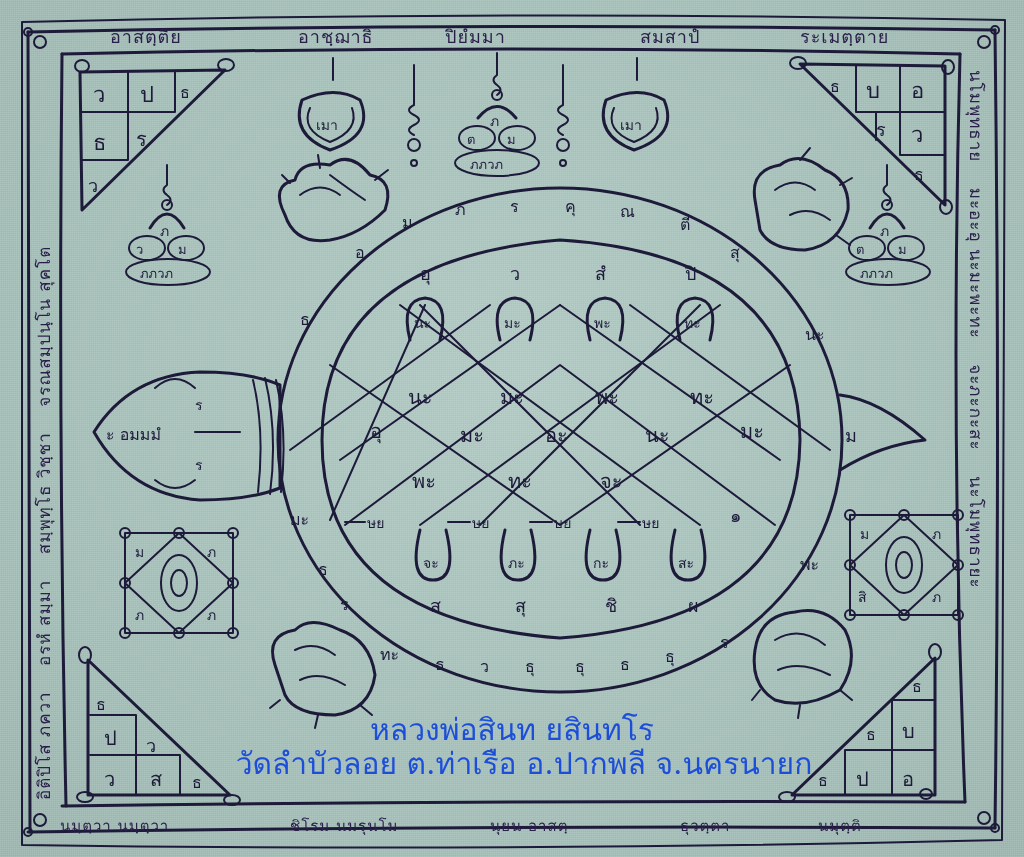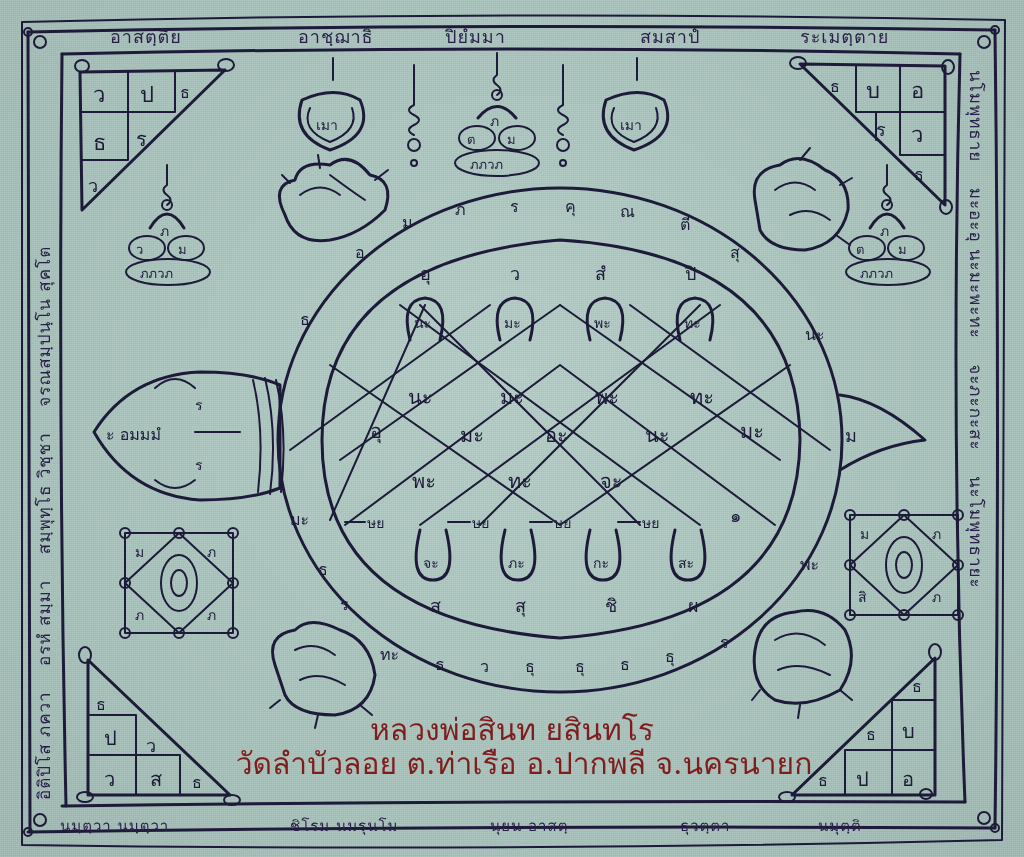--- a/index.html
+++ b/index.html
@@ -9,21 +9,21 @@
     background:
       repeating-linear-gradient(0deg, rgba(255,255,255,0.035) 0 1px, rgba(0,0,0,0.02) 1px 2px),
       repeating-linear-gradient(90deg, rgba(255,255,255,0.03) 0 1px, rgba(0,0,0,0.02) 1px 2px),
       radial-gradient(ellipse at 50% 45%, #b5cdc6 0%, #a7c1ba 70%, #9fb9b2 100%);
   }
   svg{position:absolute;left:0;top:0;}
   .ink{fill:none;stroke:#1d1a3a;stroke-width:3;stroke-linecap:round;stroke-linejoin:round;}
   .ink2{fill:none;stroke:#1d1a3a;stroke-width:2;stroke-linecap:round;stroke-linejoin:round;}
   .glyph{font-family:"DejaVu Sans",sans-serif;fill:#1d1a3a;}
   .border-text{position:absolute;color:#2a1f4a;font-family:"DejaVu Sans",sans-serif;font-size:18px;white-space:nowrap;letter-spacing:1px;}
-  .caption{position:absolute;left:0;width:1024px;text-align:center;color:#7f1d1d;font-family:"DejaVu Serif",serif;}
+  .caption{position:absolute;left:0;width:1024px;text-align:center;color:#1d4ed8;font-family:"DejaVu Serif",serif;}
   #cap1{top:706px;font-size:30px;}
   #cap2{top:740px;font-size:30px;margin-left:12px;}
   .vert-left{position:absolute;left:30px;top:70px;width:24px;height:730px;writing-mode:vertical-rl;transform:rotate(180deg);}
   .vert-right{position:absolute;left:966px;top:70px;width:24px;height:730px;writing-mode:vertical-rl;}
   .vtext{font-size:17px;color:#2a1f4a;white-space:nowrap;letter-spacing:1px;font-family:"DejaVu Sans",sans-serif;}
 </style>
 </head>
 <body>
 
 <div class="cloth"></div>

